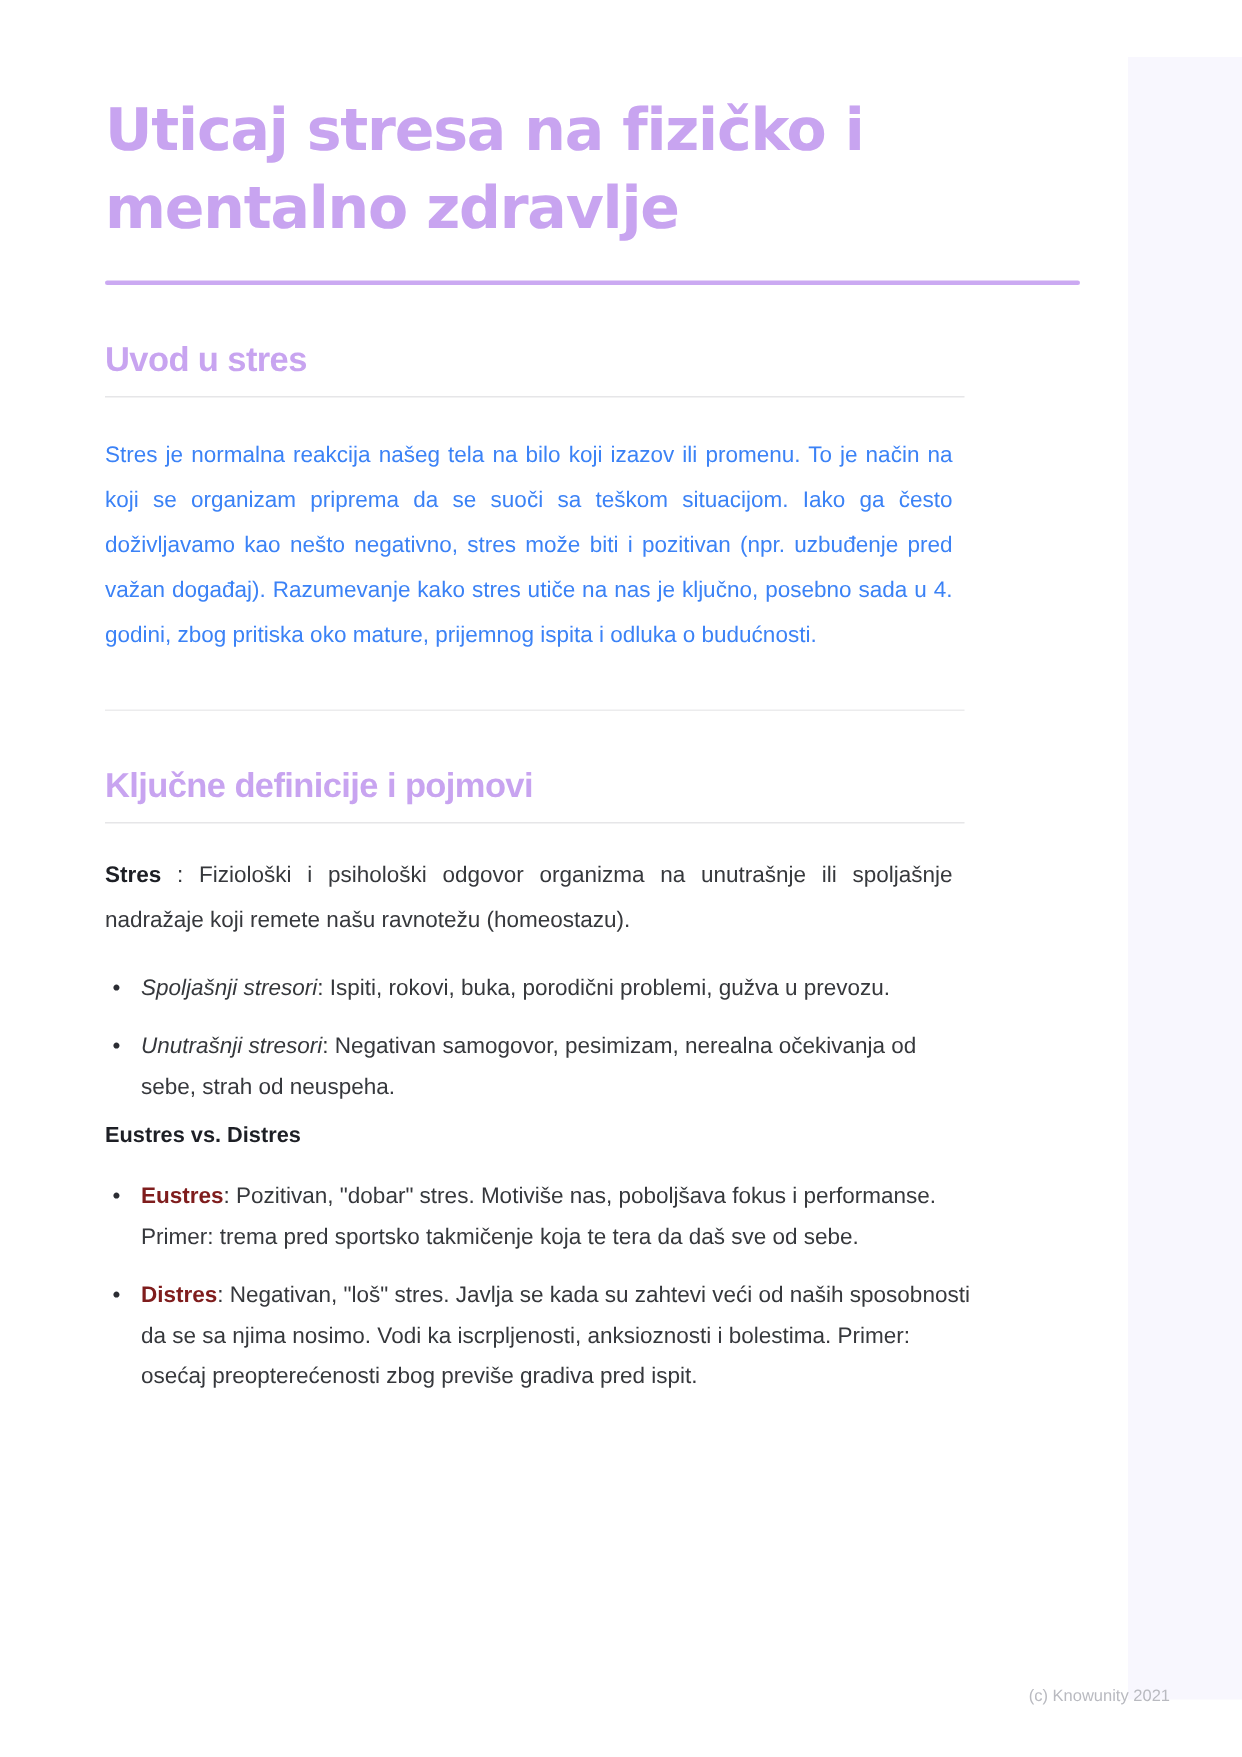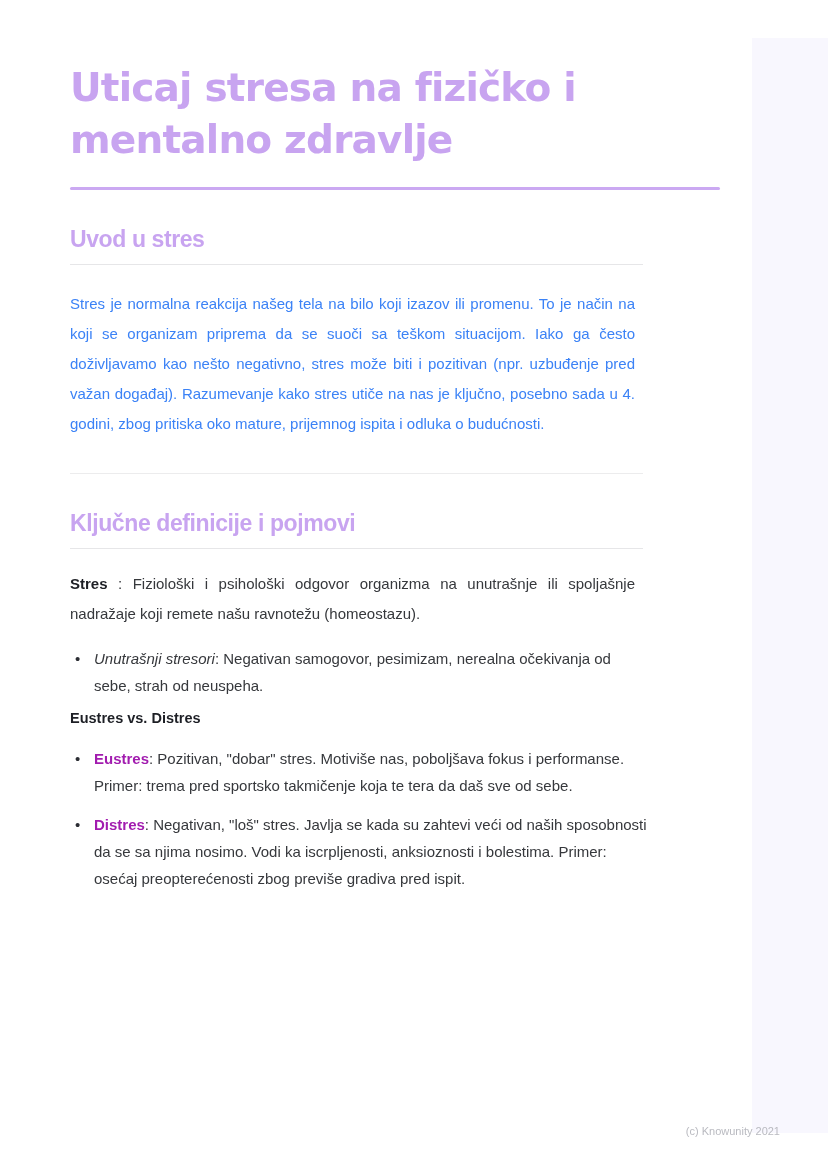--- a/index.html
+++ b/index.html
@@ -143,21 +143,21 @@
   ul.bullets li::before {
     content: "\2022";
     position: absolute;
     left: 5px;
     top: 0;
     color: #2b2d33;
     font-size: 15px;
     line-height: 27px;
   }
   .lead-italic { font-style: italic; }
-  .lead-bold { font-weight: 700; color: #a21caf; }
+  .lead-bold { font-weight: 700; color: #7f1d1d; }
 
   
   ul.bullets.wide li { width: 560px; }
 
   
   .footer {
     position: absolute;
     right: 48px;
     bottom: 32px;
     font-size: 11px;
@@ -189,20 +189,23 @@
       <h2 class="section-heading">Ključne definicije i pojmovi</h2>
       <div class="section-rule"></div>
 
       <p class="definition">
         <span class="term">Stres</span><span> : </span><span>Fiziološki i psihološki odgovor organizma na unutrašnje ili spoljašnje nadražaje koji remete našu ravnotežu (homeostazu).</span>
       </p>
 
 
       <ul class="bullets">
         <li>
+          <span class="lead-italic">Spoljašnji stresori</span><span>: Ispiti, rokovi, buka, porodični problemi, gužva u prevozu.</span>
+        </li>
+        <li>
           <span class="lead-italic">Unutrašnji stresori</span><span>: Negativan samogovor, pesimizam, nerealna očekivanja od sebe, strah od neuspeha.</span>
         </li>
       </ul>
 
       <p class="subheading">Eustres vs. Distres</p>
 
       <ul class="bullets wide">
         <li>
           <span class="lead-bold">Eustres</span><span>: Pozitivan, "dobar" stres. Motiviše nas, poboljšava fokus i performanse. Primer: trema pred sportsko takmičenje koja te tera da daš sve od sebe.</span>
         </li>

